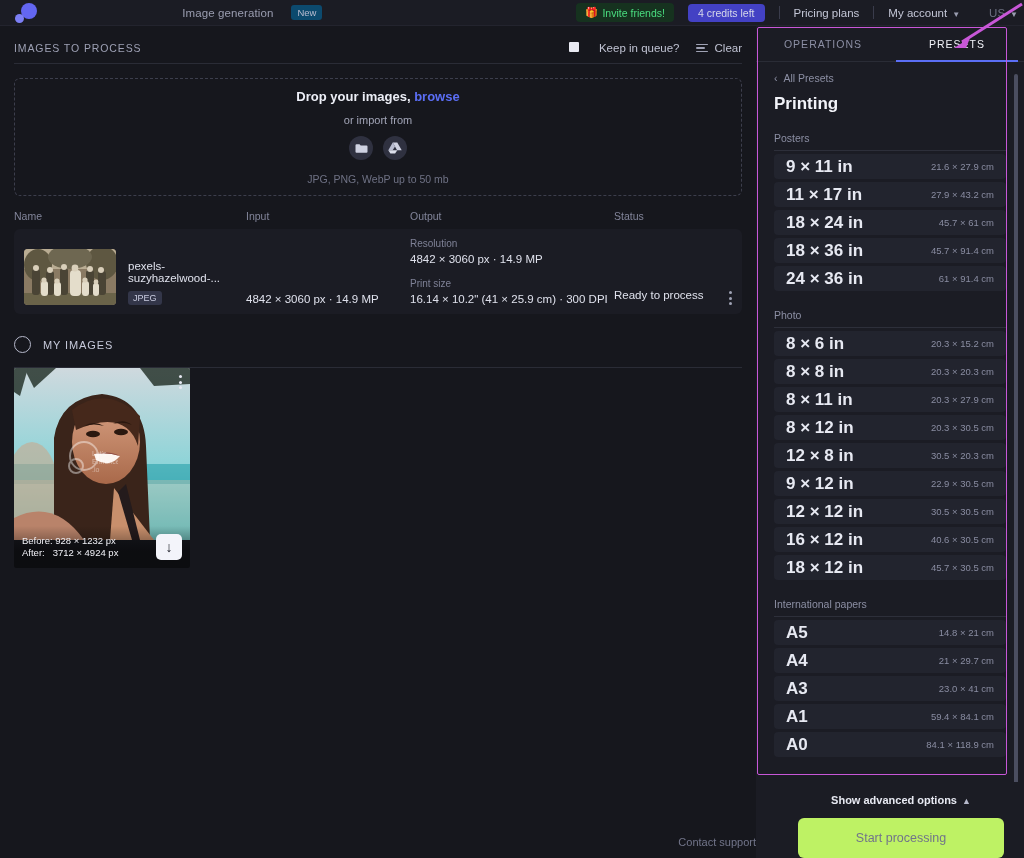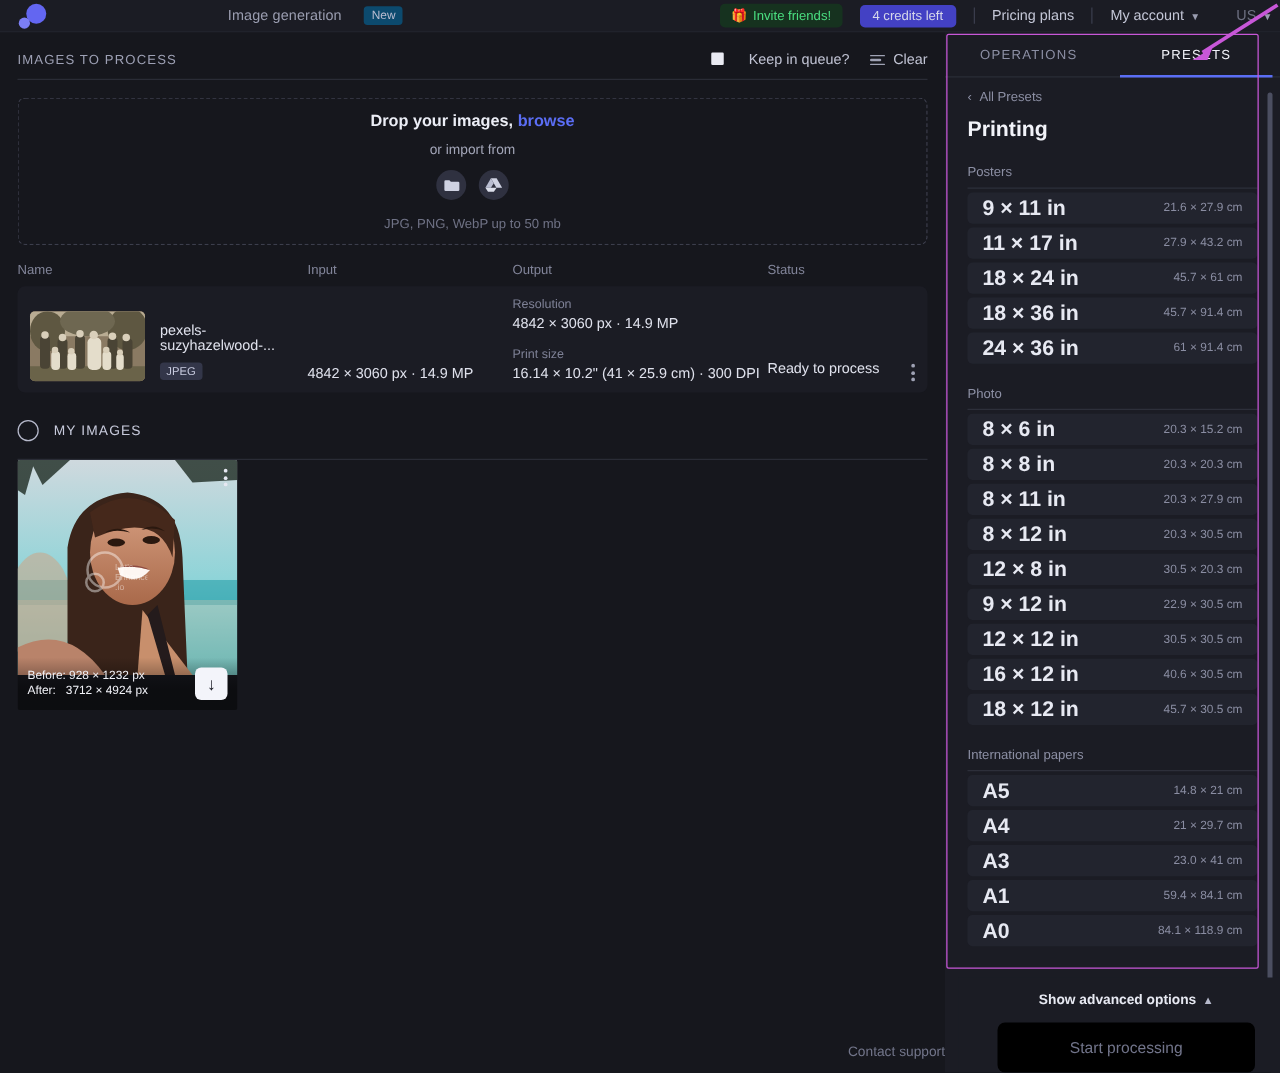--- a/index.html
+++ b/index.html
@@ -190,21 +190,21 @@
     background: #4b4e60; border-radius: 3px; cursor: pointer;
   }
   .side-foot {
     position: absolute; left: 11px; bottom: 0; width: 268px; height: 76px;
     background: #1b1c24; display: flex; flex-direction: column; align-items: center;
   }
   .adv { font-size: 11px; font-weight: bold; color: #e7e9f2; margin-top: 12px; cursor: pointer; }
   .adv .caret { font-size: 9px; margin-left: 5px; color: #b6b9cb; }
   .start-btn {
     margin-top: 12px; width: 206px; height: 53px; border-radius: 6px;
-    background: #000000; color: #71748a; font-size: 12.5px;
+    background: #bef264; color: #71748a; font-size: 12.5px;
     display: flex; align-items: center; justify-content: center; cursor: pointer;
   }
 
   
   .hl-rect {
     position: absolute; left: 757px; top: 27px; width: 250px; height: 748px;
     border: 1.6px solid #c857d8; border-radius: 2px; pointer-events: none;
   }
   .arrow { position: absolute; right: 0; top: 0; width: 84px; height: 52px; pointer-events: none; }
 </style>

